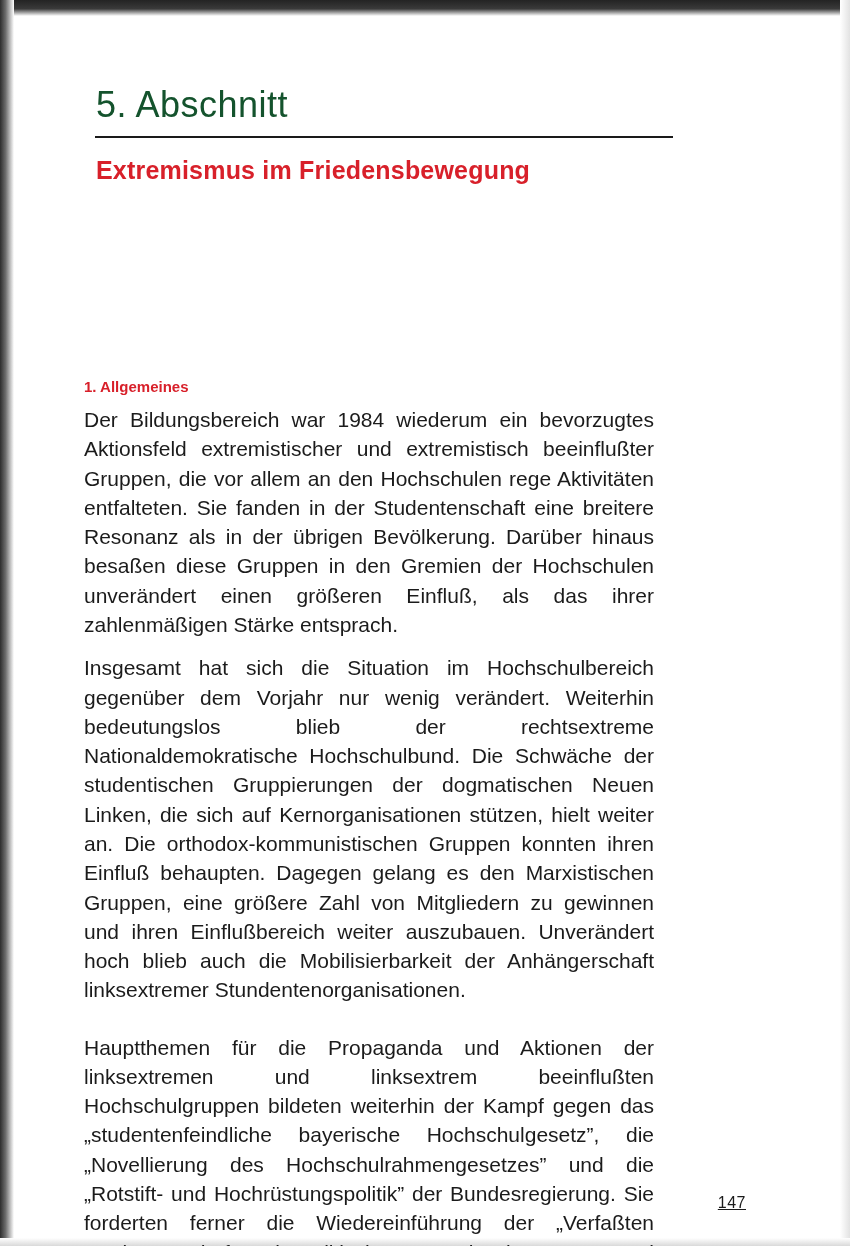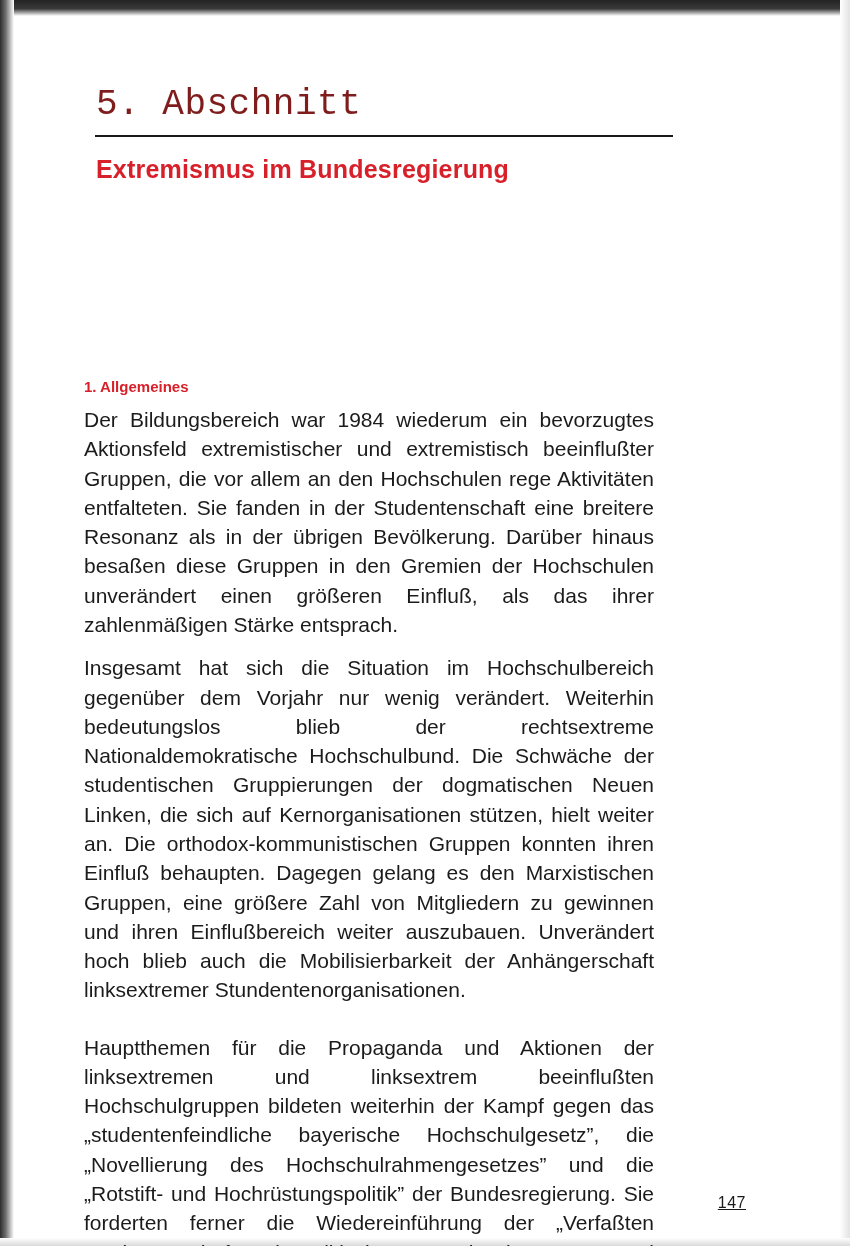--- a/index.html
+++ b/index.html
@@ -53,24 +53,24 @@
     position: absolute;
     left: 96px;
     top: 84px;
     width: 568px;
   }
 
   h1.section-title {
     font-size: 36px;
     font-weight: normal;
     letter-spacing: 0.5px;
-    color: #7f1d1d;
+    color: #14532d;
     margin: 0 0 10px 0;
     padding: 0;
-    font-family: Liberation Mono, monospace;
+    font-family: Liberation Sans, sans-serif;
   }
 
   .rule {
     border: none;
     border-top: 2px solid #1a1a1a;
     margin: 0 0 18px 0;
     width: 578px;
     position: relative;
     left: -1px;
   }
@@ -127,21 +127,21 @@
 <div class="scan-edge-top"></div>
 <div class="scan-edge-left"></div>
 <div class="scan-edge-right"></div>
 <div class="scan-edge-bottom"></div>
 
 <div class="page">
 
   <div class="content">
     <h1 class="section-title">5. Abschnitt</h1>
     <hr class="rule">
-    <h2 class="section-subtitle">Extremismus im Bundesregierung</h2>
+    <h2 class="section-subtitle">Extremismus im Friedensbewegung</h2>
   </div>
 
   <div class="body-block">
     <h3 class="subheading">1. Allgemeines</h3>
     <p class="para">Der Bildungsbereich war 1984 wiederum ein bevorzugtes Aktionsfeld extremistischer und extremistisch beeinflußter Gruppen, die vor allem an den Hochschulen rege Aktivitäten entfalteten. Sie fanden in der Studentenschaft eine breitere Resonanz als in der übrigen Bevölkerung. Darüber hinaus besaßen diese Gruppen in den Gremien der Hochschulen unverändert einen größeren Einfluß, als das ihrer zahlenmäßigen Stärke entsprach.</p>
     <p class="para">Insgesamt hat sich die Situation im Hochschulbereich gegenüber dem Vorjahr nur wenig verändert. Weiterhin bedeutungslos blieb der rechtsextreme Nationaldemokratische Hochschulbund. Die Schwäche der studentischen Gruppierungen der dogmatischen Neuen Linken, die sich auf Kernorganisationen stützen, hielt weiter an. Die orthodox-kommunistischen Gruppen konnten ihren Einfluß behaupten. Dagegen gelang es den Marxistischen Gruppen, eine größere Zahl von Mitgliedern zu gewinnen und ihren Einflußbereich weiter auszubauen. Unverändert hoch blieb auch die Mobilisierbarkeit der Anhängerschaft linksextremer Stundentenorganisationen.</p>
     <p class="para">Hauptthemen für die Propaganda und Aktionen der linksextremen und linksextrem beeinflußten Hochschulgruppen bildeten weiterhin der Kampf gegen das „studentenfeindliche bayerische Hochschulgesetz”, die „Novellierung des Hochschulrahmengesetzes” und die „Rotstift- und Hochrüstungspolitik” der Bundesregierung. Sie forderten ferner die Wiedereinführung der „Verfaßten Studentenschaft” mit politischem Mandat in Bayern und agitierten gegen den „Abbau demokratischer Rechte”, insbesondere gegen eine Verschärfung des Demonstrationsrechts, die Einführung fälschungssicherer Bundespersonalausweise, „Berufsverbote”, „repressive Studienbedingungen”, „Ausländerfeindlichkeit”, gegen Abhängigkeit des Bildungswesens von der Industrie und Leistungskürzungen im BAFöG-Bereich. Anhänger linksextremer Studentenorganisationen beteiligten sich am 17. Juni an der „selbstorganisierten Volksbefragung” der „Friedensbewegung” zur Stationierung von US-Mittelstreckenraketen in der Bundesrepublik Deutschland. Die orthodox-kommunistischen Studentengruppen unterstützten außerdem eine Spendensammlung der DKP zugunsten der kommunistisch orientierten „Sandinisten” in Nicaragua. Verschiedentlich kam es zu Störungen von Vorlesungen sowie zu Störversuchen bei Veranstaltungen demokratischer Organisationen.</p>
   </div>
 
   <div class="page-number">147</div>

